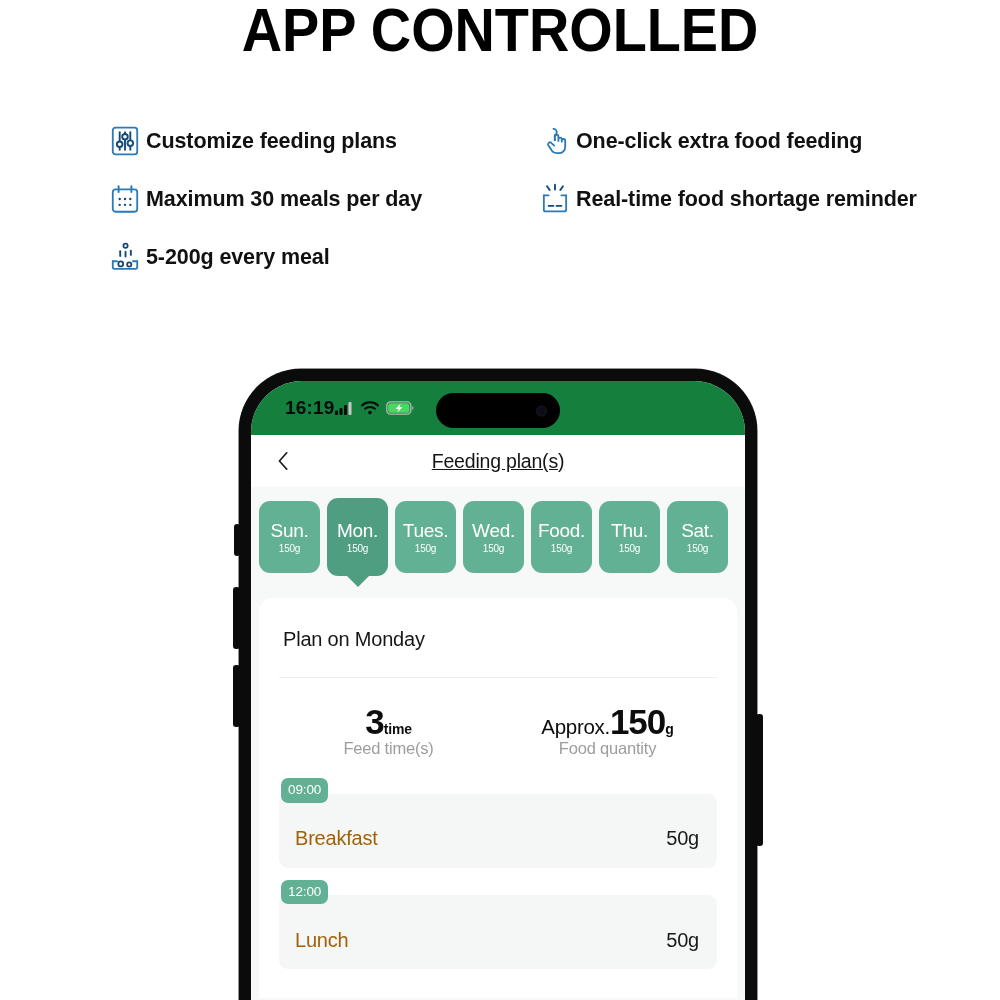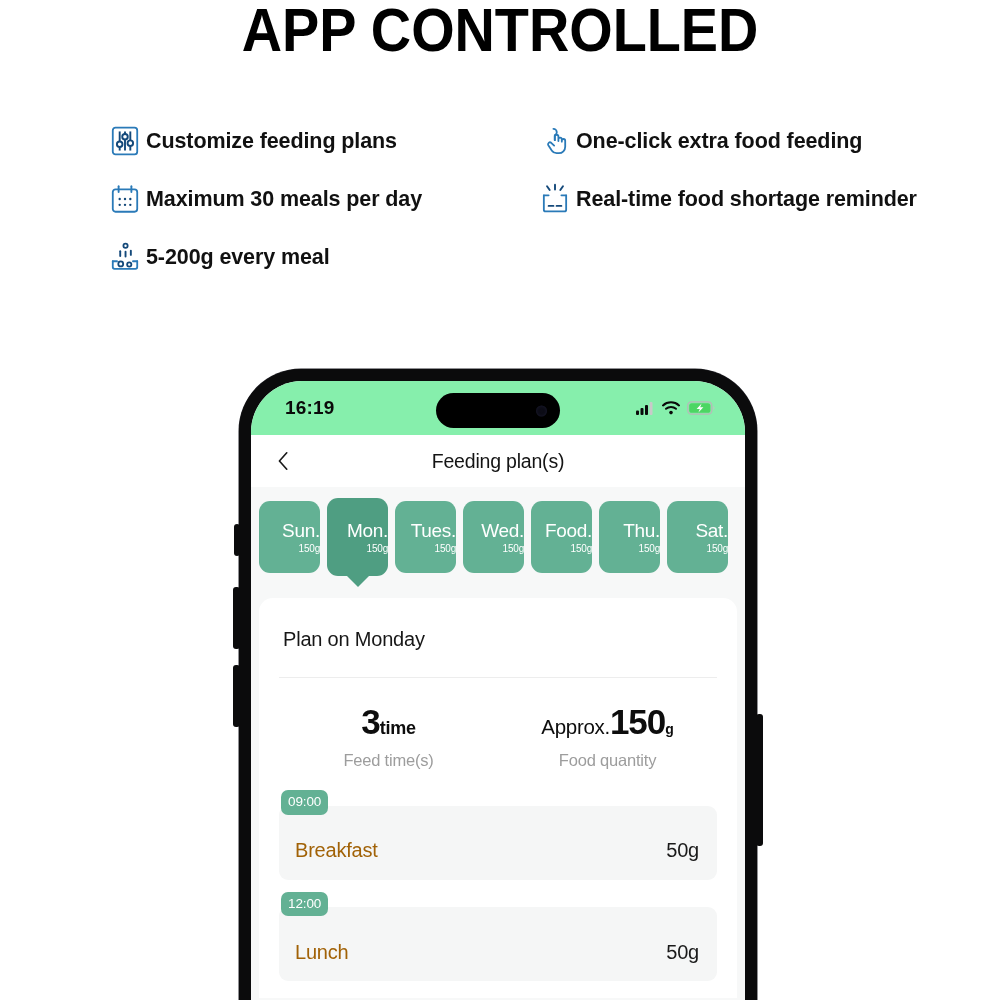--- a/index.html
+++ b/index.html
@@ -64,22 +64,22 @@
   .screen {
     position: absolute; left: 12px; top: 12px;
     width: 494px; height: 688px;
     background: #f7f8f8;
     border-radius: 51px 51px 0 0;
     overflow: hidden;
   }
 
   
   .statusbar {
-    position: relative; height: 54px; background: #86efac;
-    display: flex; align-items: center; justify-content: space-between;
+    position: relative; height: 54px; background: #15803d;
+    display: flex; align-items: center; justify-content: flex-start;
     padding: 0 30px 0 34px;
   }
   .clock { font-size: 19px; font-weight: 600; color: #0a0a0a; letter-spacing: .2px; }
   .sb-right { display: flex; align-items: center; gap: 7px; }
   .island {
     position: absolute; left: 50%; top: 12px; transform: translateX(-50%);
     width: 124px; height: 35px; background: #000; border-radius: 18px;
   }
   .island::after {
     content: ""; position: absolute; right: 13px; top: 50%;
@@ -91,37 +91,37 @@
 
   
   .navbar {
     height: 52px; background: #fff;
     display: flex; align-items: center; position: relative;
     padding: 0 22px;
   }
   .back-chevron { width: 22px; height: 22px; display: block; cursor: pointer; }
   .nav-title {
     position: absolute; left: 0; right: 0; text-align: center;
-    font-size: 19.5px; color: #141414; font-weight: 400; letter-spacing: -.2px;
+    font-size: 19.5px; color: #141414; font-weight: 400; letter-spacing: -.2px; text-decoration: underline;
   }
 
   
   .daystrip {
     background: #f7f8f8;
     padding: 14px 8px 0 8px;
     display: flex; gap: 7px; justify-content: flex-start;
     position: relative;
   }
   .chip {
     position: relative;
     width: 61px; height: 72px;
     background: #63b194;
     border-radius: 11px;
     display: flex; flex-direction: column;
-    align-items: flex-end; justify-content: center;
+    align-items: center; justify-content: center;
     gap: 4px;
     color: #fff; flex: 0 0 auto;
   }
   .chip .d { font-size: 19px; line-height: 1; letter-spacing: -.3px; }
   .chip .g { font-size: 10px; line-height: 1; letter-spacing: -.2px; }
   .chip.sel {
     background: #4f9e82;
     height: 78px; margin-top: -3px;
   }
   .chip.sel::after {
@@ -150,24 +150,24 @@
   .stats {
     display: flex; padding: 26px 0 6px 0;
   }
   .stat { flex: 1; text-align: center; }
   .stat-main {
     display: flex; align-items: baseline; justify-content: center;
     color: #0d0d0d;
   }
   .stat-prefix { font-size: 20.5px; font-weight: 400; letter-spacing: -.3px; }
   .stat-big { font-size: 35px; font-weight: 700; letter-spacing: -1px; line-height: 1; }
-  .stat-unit { font-size: 18px; font-weight: 600; letter-spacing: -.2px; }
+  .stat-unit { font-size: 14px; font-weight: 600; letter-spacing: -.2px; }
   .stat-unit.sm { font-size: 14px; font-weight: 600; }
   .stat-sub {
-    margin-top: 12px; font-size: 16.5px; color: #9d9d9d; letter-spacing: -.2px;
+    font-size: 16.5px; color: #9d9d9d; letter-spacing: -.2px;
   }
 
   .meals { padding: 14px 0 0 0; }
   .meal { position: relative; margin-bottom: 12px; }
   .time-badge {
     position: relative; z-index: 2;
     display: inline-block;
     background: #63b194; color: #fff;
     font-size: 13.5px; line-height: 1;
     padding: 5px 7px 6px 7px;

